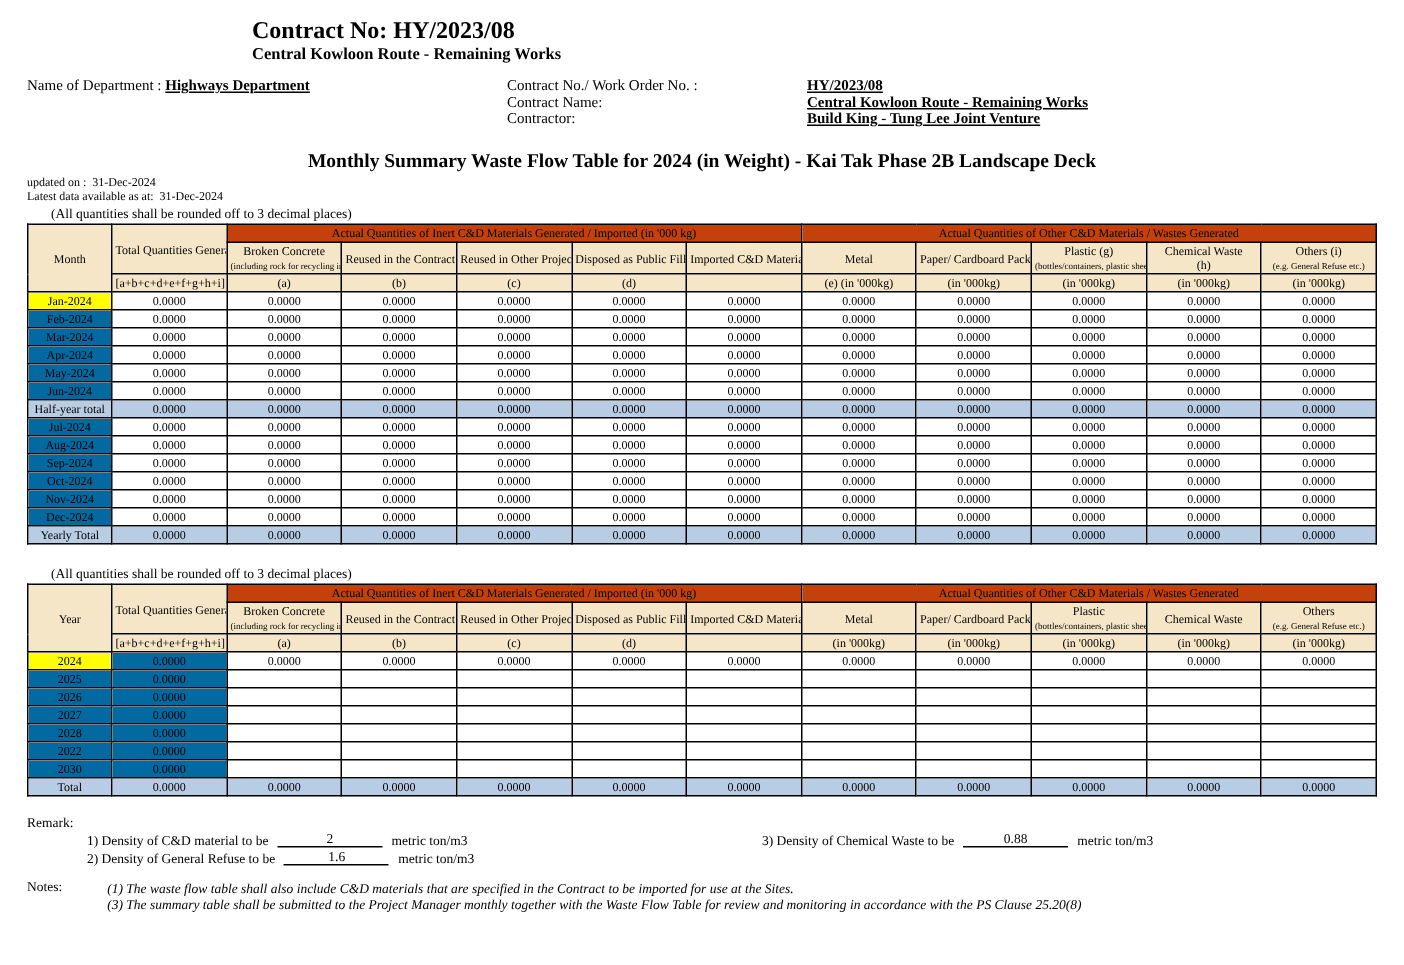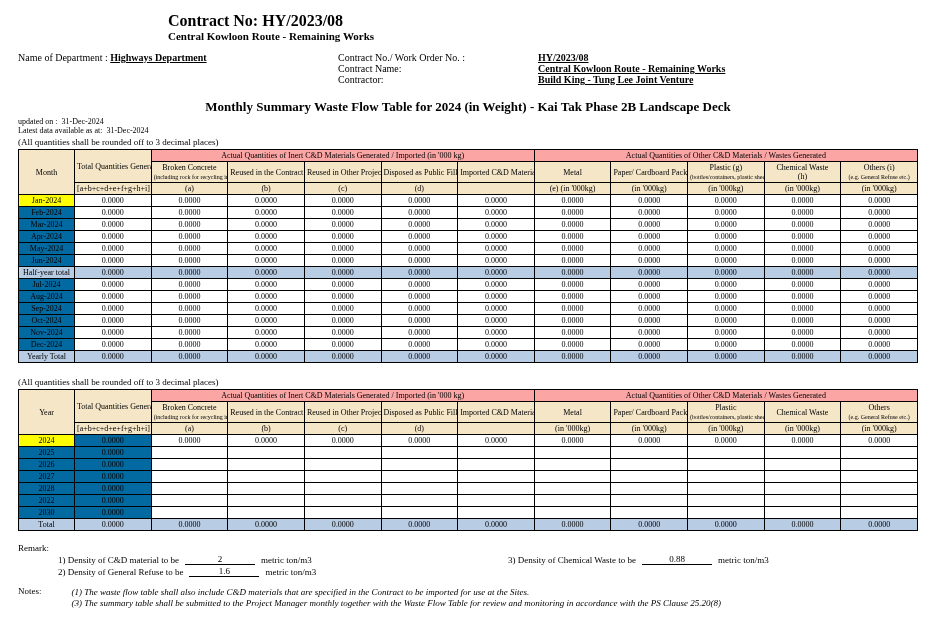--- a/index.html
+++ b/index.html
@@ -6,25 +6,25 @@
   .hdr-title{font-size:16px;font-weight:bold}
   .hdr-sub{font-size:11px;font-weight:bold;margin-bottom:10px}
   .meta-val{font-weight:bold;text-decoration:underline}
   .meta-block{margin-left:170px}
   .meta-block .row{display:flex}
   .meta-block .k{width:200px}
   .meta-block .v{font-weight:bold;text-decoration:underline}
   .tbl-title{font-size:13px;font-weight:bold;text-align:center;margin:14px 0 2px}
   .upd{font-size:8px;text-align:left}
   .upd span{display:inline-block}
-  .note-round{font-size:9px;margin:2px 0}
+  .note-round{font-size:9px;margin:2px 16px}
   table{border-collapse:collapse;width:100%;table-layout:fixed}
   th,td{border:1px solid #000;padding:1px 2px;text-align:center;font-size:8px;overflow:hidden;white-space:nowrap}
   th{background:#f5e6c8;font-weight:normal}
-  th.group{background:#fca5a5;font-size:8px}
+  th.group{background:#c2410c;font-size:8px}
   .grey{background:#0369a1}
   .blue{background:#b8cce4}
   .yellow{background:#ffff00}
   col.c0{width:56px}
   .remark{margin-top:12px;font-size:9px}
   .remark .line{display:flex;align-items:center;gap:6px;margin:1px 0 1px 40px}
   .remark .blank{display:inline-block;border-bottom:1px solid #000;min-width:70px;text-align:center}
   .notes{margin-top:8px;font-size:9px;display:flex;gap:30px}
   .notes .items{font-style:italic;flex:1}
   .notes .items div{margin:1px 0}

